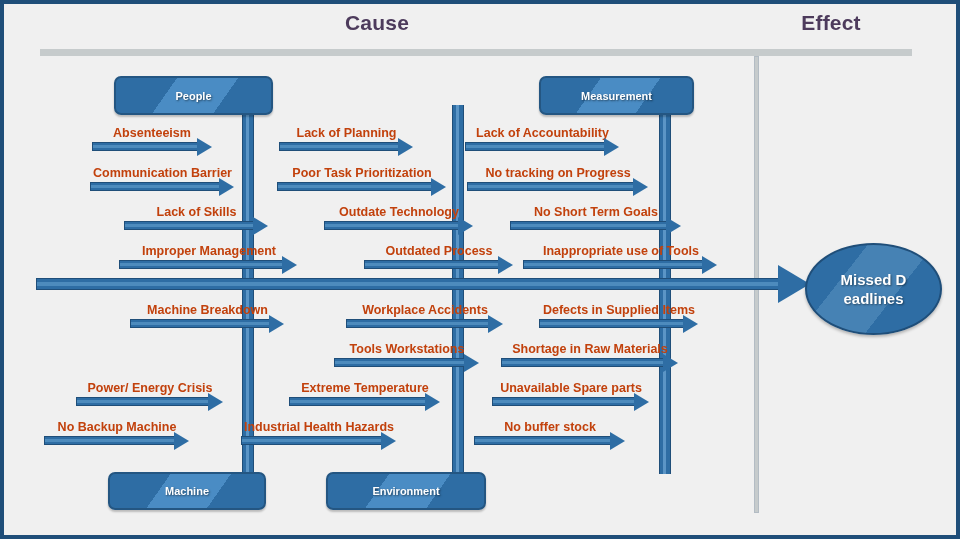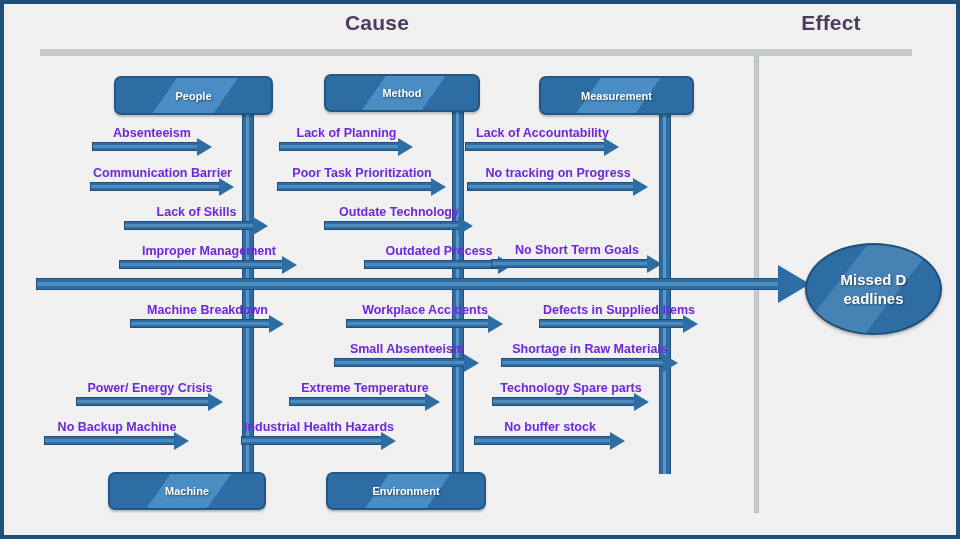--- a/index.html
+++ b/index.html
@@ -88,21 +88,21 @@
   .cause{
     position:absolute;
     z-index:5;
     height:30px;
   }
   .cause .lbl{
     position:absolute;
     left:0;bottom:11px;
     font-size:12.5px;
     font-weight:bold;
-    color:#6d28d9;
+    color:#c2410c;
     white-space:nowrap;
     line-height:13px;
   }
   .cause .lbl.ctr{left:50%;transform:translateX(-50%);}
   .cause .shaft{
     position:absolute;left:0;bottom:0;height:9px;
     background:linear-gradient(180deg,#2e6da4 0%,#2e6da4 30%,#4d8bbd 30%,#4d8bbd 66%,#2e6da4 66%,#2e6da4 100%);
     border:1px solid #1f4e79;box-sizing:border-box;
   }
   .cause .head{
@@ -170,23 +170,20 @@
     <div class="shaft" style="width:132px;"></div>
     <div class="head" style="left:129px;"></div>
   </div>
   <div class="cause" style="left:115px;top:235px;width:180px;">
     <div class="lbl ctr">Improper Management</div>
     <div class="shaft" style="width:166px;"></div>
     <div class="head" style="left:163px;"></div>
   </div>
 
   <div class="branch" style="left:448px;top:101px;height:177px;"></div>
-  <div class="cat-box" style="left:320px;top:70px;width:152px;height:34px;">
-    <span>Method</span>
-  </div>
 
   <div class="cause" style="left:275px;top:117px;width:135px;">
     <div class="lbl ctr">Lack of Planning</div>
     <div class="shaft" style="width:122px;"></div>
     <div class="head" style="left:119px;"></div>
   </div>
   <div class="cause" style="left:273px;top:157px;width:170px;">
     <div class="lbl ctr">Poor Task Prioritization</div>
     <div class="shaft" style="width:157px;"></div>
     <div class="head" style="left:154px;"></div>
@@ -210,24 +207,29 @@
   <div class="cause" style="left:461px;top:117px;width:155px;">
     <div class="lbl ctr">Lack of Accountability</div>
     <div class="shaft" style="width:142px;"></div>
     <div class="head" style="left:139px;"></div>
   </div>
   <div class="cause" style="left:463px;top:157px;width:182px;">
     <div class="lbl ctr">No tracking on Progress</div>
     <div class="shaft" style="width:169px;"></div>
     <div class="head" style="left:166px;"></div>
   </div>
-  <div class="cause" style="left:487px;top:196px;width:172px;margin-top:38px;">
+  <div class="cause" style="left:506px;top:196px;width:172px;">
     <div class="lbl ctr">No Short Term Goals</div>
     <div class="shaft" style="width:159px;"></div>
     <div class="head" style="left:156px;"></div>
+  </div>
+  <div class="cause" style="left:519px;top:235px;width:196px;">
+    <div class="lbl ctr">Inappropriate use of Tools</div>
+    <div class="shaft" style="width:182px;"></div>
+    <div class="head" style="left:179px;"></div>
   </div>
 
   <div class="branch" style="left:238px;top:282px;height:188px;"></div>
   <div class="cat-box" style="left:104px;top:468px;width:154px;height:34px;">
     <span>Machine</span>
   </div>
 
   <div class="cause" style="left:126px;top:294px;width:155px;">
     <div class="lbl ctr">Machine Breakdown</div>
     <div class="shaft" style="width:142px;"></div>
@@ -248,21 +250,21 @@
   <div class="cat-box" style="left:322px;top:468px;width:156px;height:34px;">
     <span>Environment</span>
   </div>
 
   <div class="cause" style="left:342px;top:294px;width:158px;">
     <div class="lbl ctr">Workplace Accidents</div>
     <div class="shaft" style="width:145px;"></div>
     <div class="head" style="left:142px;"></div>
   </div>
   <div class="cause" style="left:330px;top:333px;width:146px;">
-    <div class="lbl ctr">Small Absenteeism</div>
+    <div class="lbl ctr">Tools Workstations</div>
     <div class="shaft" style="width:133px;"></div>
     <div class="head" style="left:130px;"></div>
   </div>
   <div class="cause" style="left:285px;top:372px;width:152px;">
     <div class="lbl ctr">Extreme Temperature</div>
     <div class="shaft" style="width:139px;"></div>
     <div class="head" style="left:136px;"></div>
   </div>
   <div class="cause" style="left:237px;top:411px;width:156px;">
     <div class="lbl ctr">Industrial Health Hazards</div>
@@ -276,21 +278,21 @@
     <div class="lbl ctr">Defects in Supplied Items</div>
     <div class="shaft" style="width:147px;"></div>
     <div class="head" style="left:144px;"></div>
   </div>
   <div class="cause" style="left:497px;top:333px;width:178px;">
     <div class="lbl ctr">Shortage in Raw Materials</div>
     <div class="shaft" style="width:165px;"></div>
     <div class="head" style="left:162px;"></div>
   </div>
   <div class="cause" style="left:488px;top:372px;width:158px;">
-    <div class="lbl ctr">Technology Spare parts</div>
+    <div class="lbl ctr">Unavailable Spare parts</div>
     <div class="shaft" style="width:145px;"></div>
     <div class="head" style="left:142px;"></div>
   </div>
   <div class="cause" style="left:470px;top:411px;width:152px;text-align:center;">
     <div class="lbl ctr">No buffer stock</div>
     <div class="shaft" style="width:139px;"></div>
     <div class="head" style="left:136px;"></div>
   </div>
 
   <div id="effect-node">

